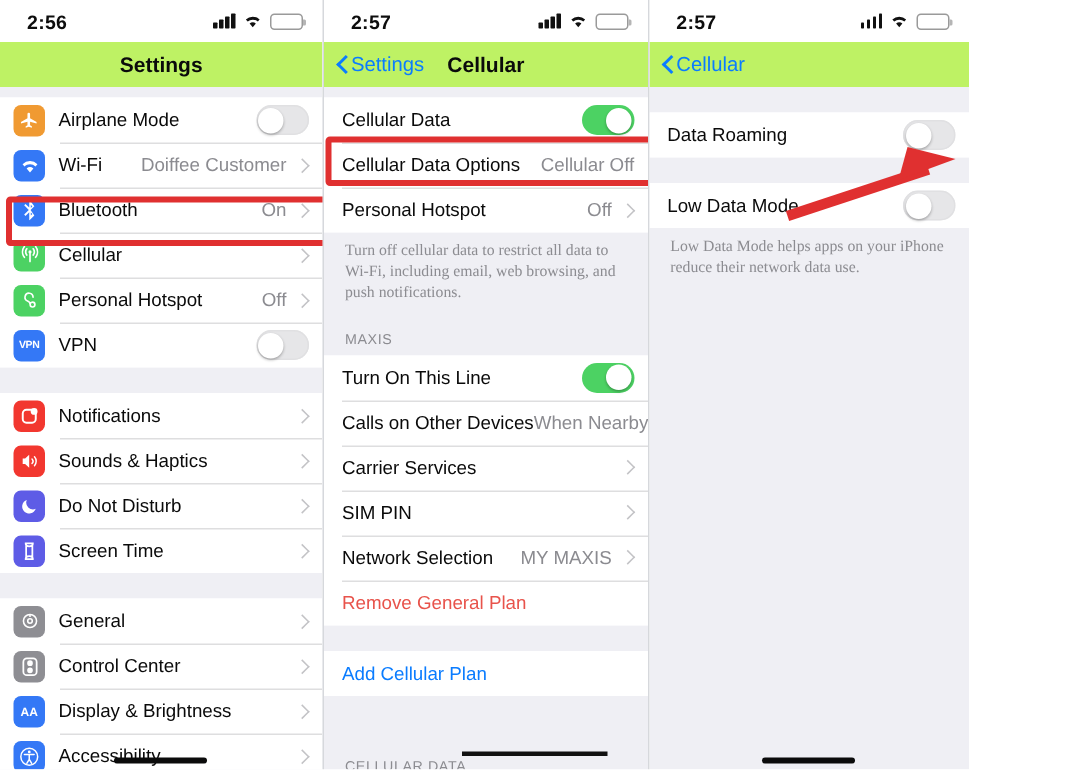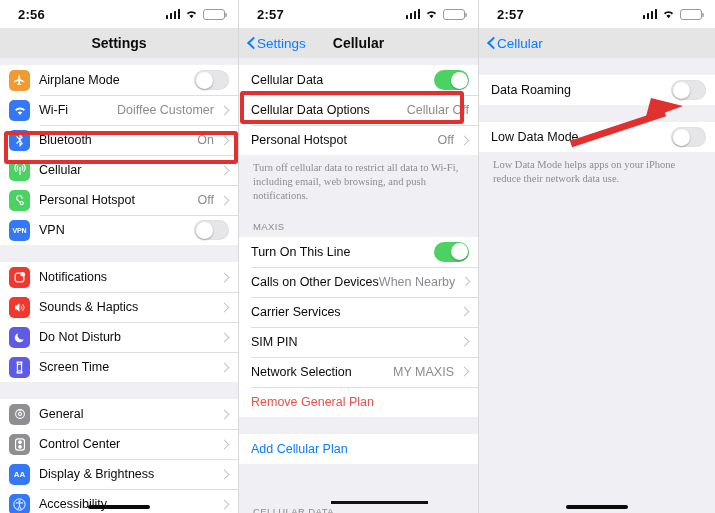--- a/index.html
+++ b/index.html
@@ -2,21 +2,21 @@
 <html><head>
 <meta charset="utf-8">
 <style>
   * { box-sizing: border-box; margin: 0; padding: 0; }
   html, body {
     width: 715px; height: 513px;
     font-family: "Liberation Sans", sans-serif;
     background: #ffffff;
     overflow: hidden;
   }
-  .screens { display: flex; width: 715px; height: 513px; align-items: flex-end; }
+  .screens { display: flex; width: 646px; height: 513px; align-items: flex-end; }
   .screen { position: relative; height: 513px; background: #fff; overflow: hidden; }
   .screen.s1 { width: 238px; }
   .screen.s2 { width: 240px; border-left: 1px solid #d6d8dc; }
   .screen.s3 { width: 237px; border-left: 1px solid #d6d8dc; }
 
   
   .statusbar {
     height: 28px; display: flex; align-items: center;
     justify-content: space-between; padding: 0 13px 0 18px;
     background: #fff;
@@ -37,21 +37,21 @@
   }
   .batt:after{
     content:""; position:absolute; right:-3px; top:3.5px; width:2px;height:4px;
     background:#b5b5b5; border-radius: 0 1px 1px 0;
   }
   .batt .fill { height: 100%; background: #4cd463; border-radius: 1.5px; }
 
   
   .navbar {
     height: 30px; position: relative; display: flex; align-items: center;
-    justify-content: center; background: #e5e5e5;
+    justify-content: center; background: #bef264;
   }
   .nav-title { font-size: 14px; font-weight: 700; color: #0b0b0b; }
   .nav-back {
     position: absolute; left: 8px; top: 50%; transform: translateY(-50%);
     display: flex; align-items: center; gap: 2px;
     color: #0a7cff; font-size: 13.5px;
   }
   .nav-back .chev {
     width: 8px; height: 13px; position: relative;
   }

